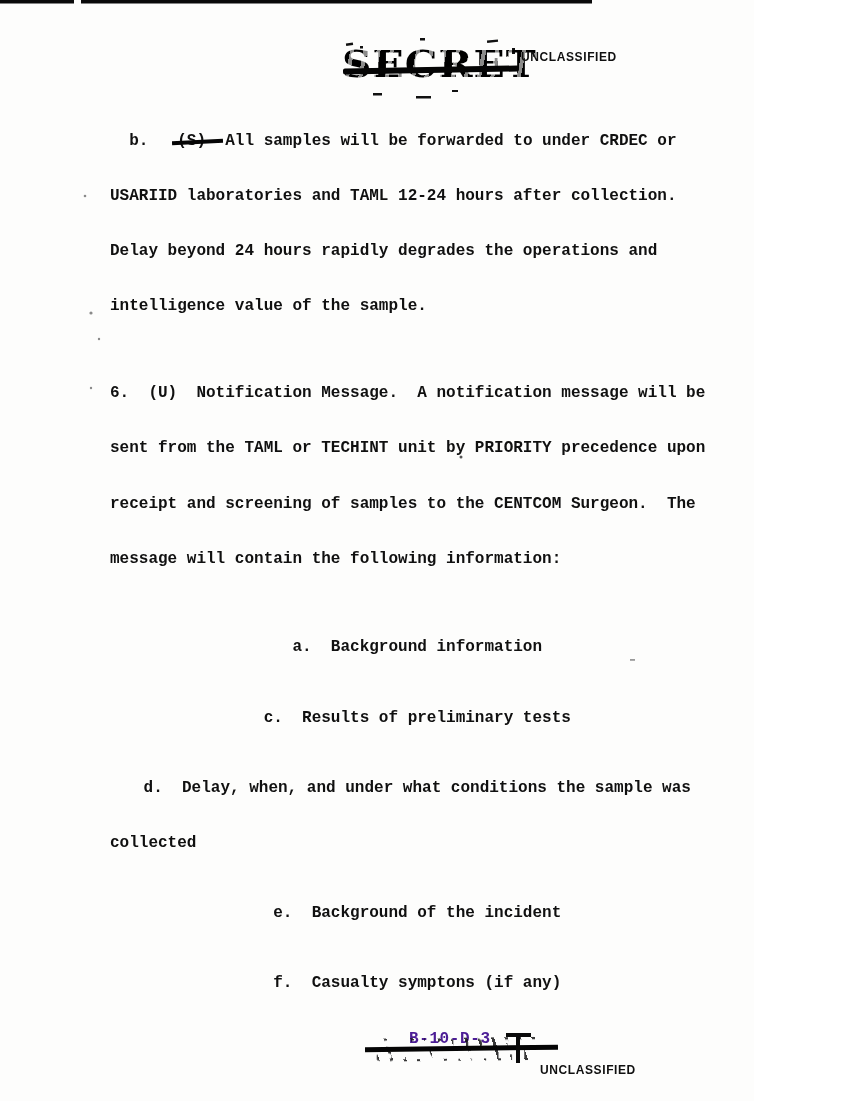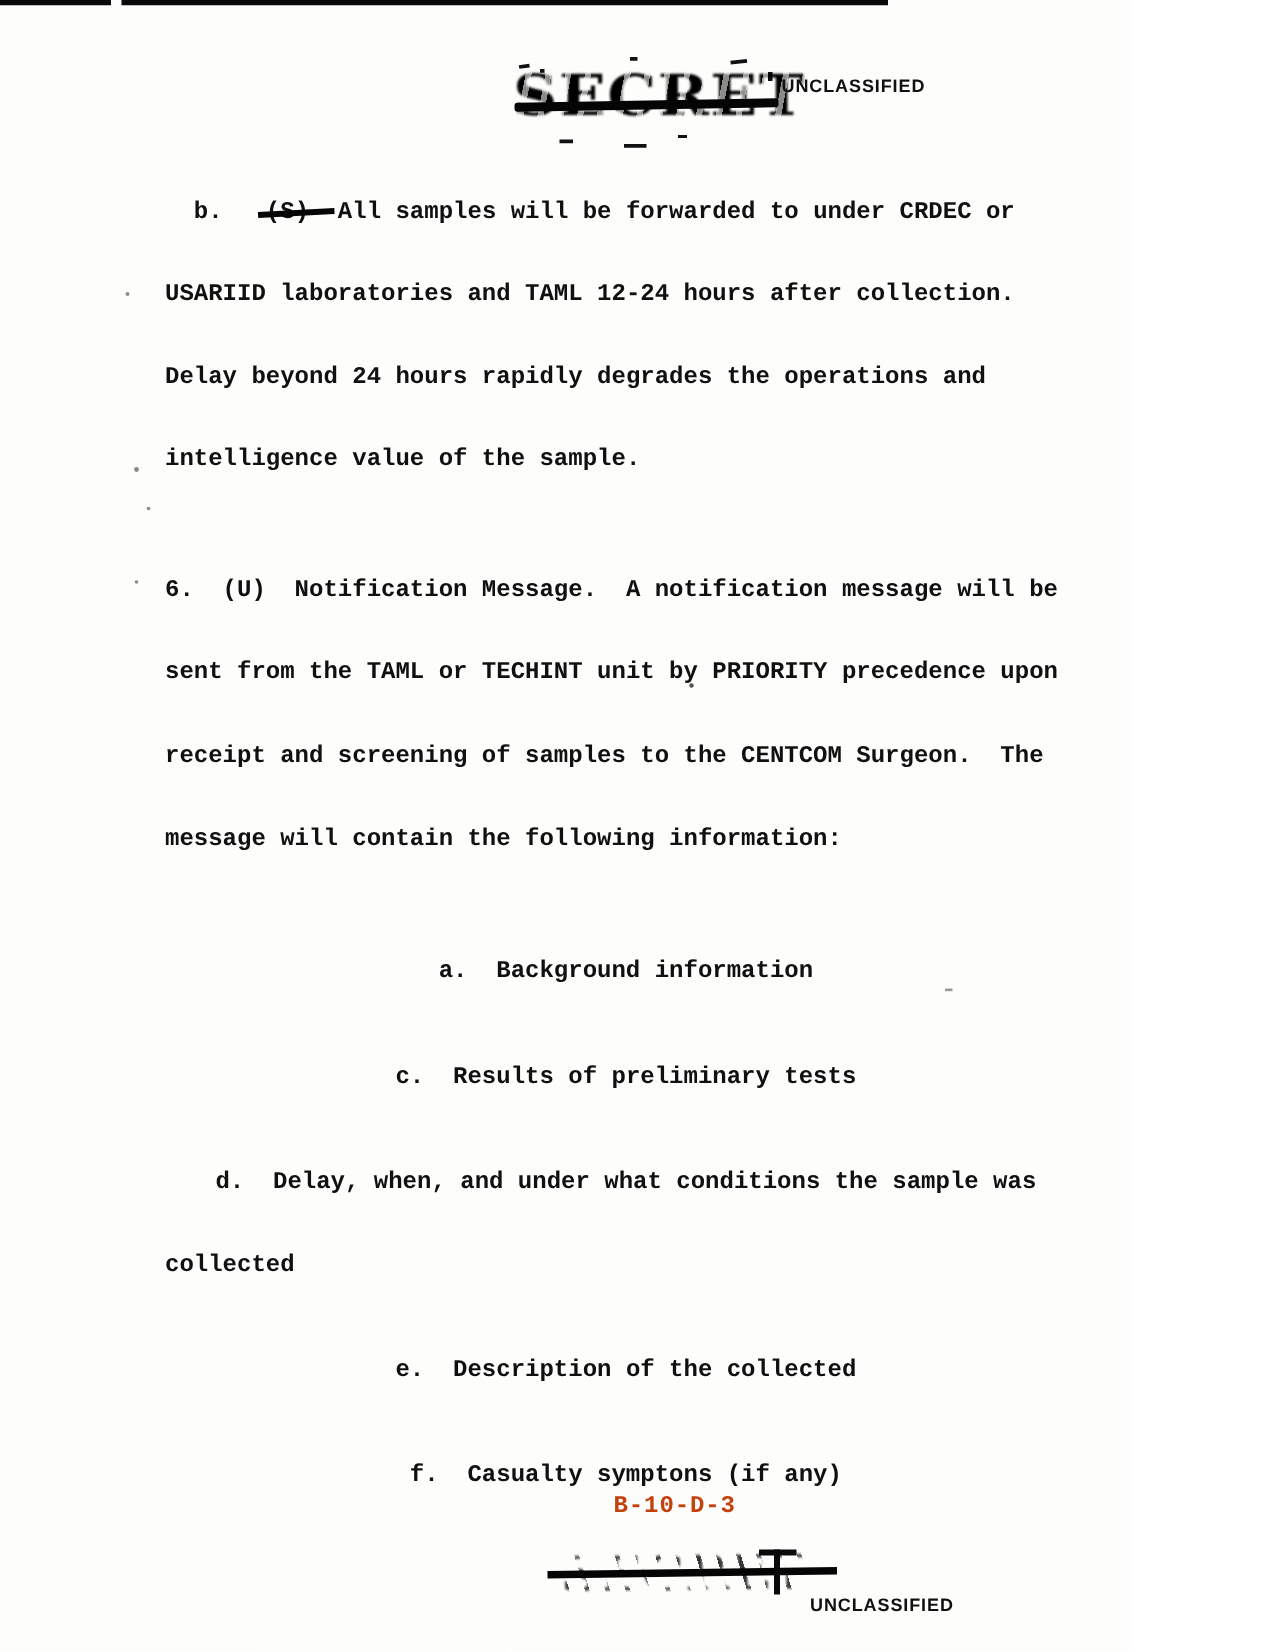--- a/index.html
+++ b/index.html
@@ -39,21 +39,21 @@
   .doc{position:absolute;left:110px;top:95px;color:#101010;
       font-family:"Liberation Mono",monospace;font-weight:700;font-size:16px;
       line-height:18.4px;white-space:pre;}
   .ln{display:block;}
   .pgap{margin-top:13px;}
   .gap{margin-top:15px;text-align:center;}
   .strk{position:relative;display:inline-block;}
   .strk::after{content:"";position:absolute;left:-5px;right:-17px;top:8px;height:3.5px;
       background:#050505;transform:rotate(-3deg);}
 
-  .page-number{position:absolute;left:409px;top:995px;color:#c2410c;
+  .page-number{position:absolute;left:409px;top:1030px;color:#4c1d95;
       font-family:"Liberation Mono",monospace;font-weight:700;font-size:16px;letter-spacing:0.6px;}
 </style>
 </head>
 <body>
 
 <div class="page">
 
   <svg class="artifact-layer" width="850" height="1101" viewBox="0 0 850 1101">
     <g>
       <rect x="0" y="0" width="74" height="3.5" fill="#0a0a0a"></rect>
@@ -98,21 +98,21 @@
 
     <span class="ln pgap">6.  (U)  Notification Message.  A notification message will be</span>
     <span class="ln">sent from the TAML or TECHINT unit by PRIORITY precedence upon</span>
     <span class="ln">receipt and screening of samples to the CENTCOM Surgeon.  The</span>
     <span class="ln">message will contain the following information:</span>
 
     <span class="ln gap">  a.  Background information</span>
     <span class="ln gap">  c.  Results of preliminary tests</span>
     <span class="ln gap">  d.  Delay, when, and under what conditions the sample was</span>
     <span class="ln">collected</span>
-    <span class="ln gap">  e.  Description of the collected</span>
+    <span class="ln gap">  e.  Background of the incident</span>
     <span class="ln gap">  f.  Casualty symptons (if any)</span>
     
 
     
     
     
     
     
   </div>
 

